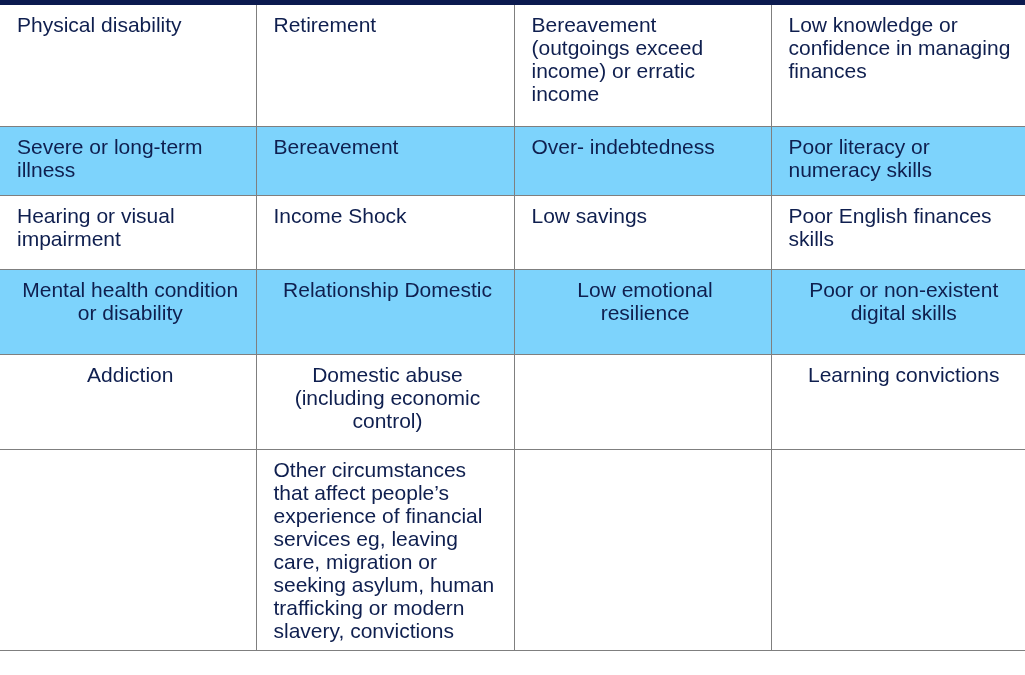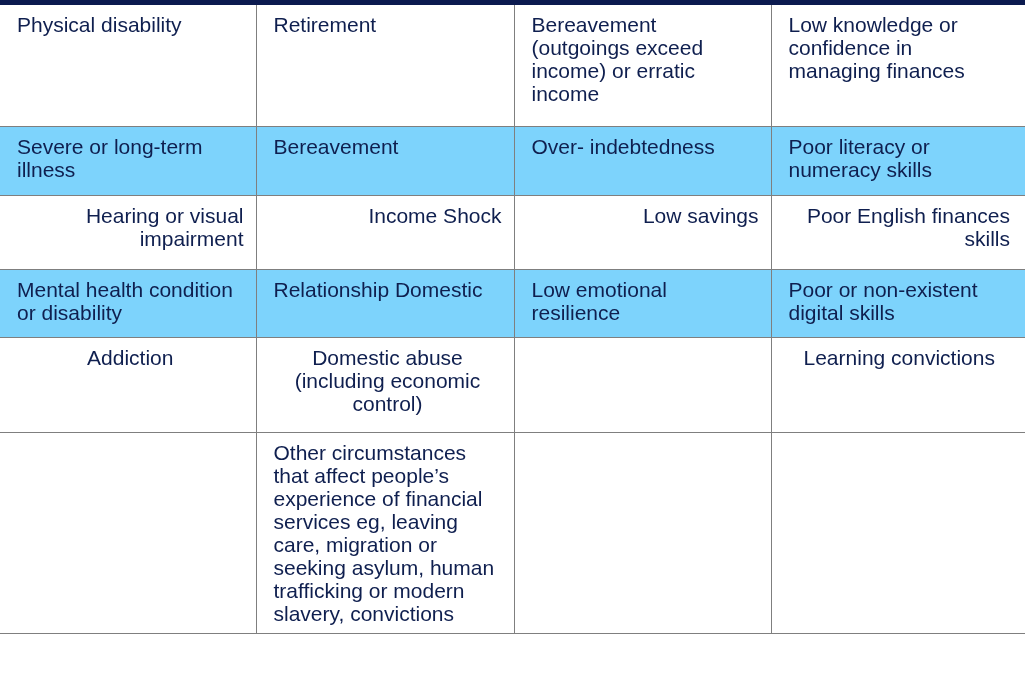--- a/index.html
+++ b/index.html
@@ -24,27 +24,27 @@
     vertical-align: top;
     font-size: 21px;
     line-height: 23px;
     padding: 8px 12px 8px 17px;
     border-left: 1px solid #7f7f7f;
     border-right: 1px solid #7f7f7f;
     border-bottom: 1px solid #7f7f7f;
     box-sizing: border-box;
   }
   table.grid td:first-child { border-left: none; }
-  table.grid td:last-child { border-right: none; padding-right: 16px; }
+  table.grid td:last-child { border-right: none; padding-right: 7px; }
   tr.band td { background: #7dd3fc; }
   tr.plain td { background: #ffffff; }
   .r0 td { height: 121px; padding-top: 10px; }
   .r1 td { height: 69px; padding-top: 10px; }
-  .r2 td { height: 74px; padding-top: 9px; text-align: right; }
-  .r3 td { height: 68px; padding-top: 10px; }
+  .r2 td { height: 74px; padding-top: 9px; }
+  .r3 td { height: 85px; padding-top: 10px; text-align: center; }
   .r4 td { height: 95px; padding-top: 9px; text-align: center; }
   .r5 td { height: 72px; padding-top: 9px; }
   .r6 td { height: 200px; padding-top: 10px; border-bottom: none; }
   .c1 { width: 256px; }
   .c2 { width: 258px; }
   .c3 { width: 257px; }
   .c4 { width: 255px; }
 </style>
 </head>
 <body>

